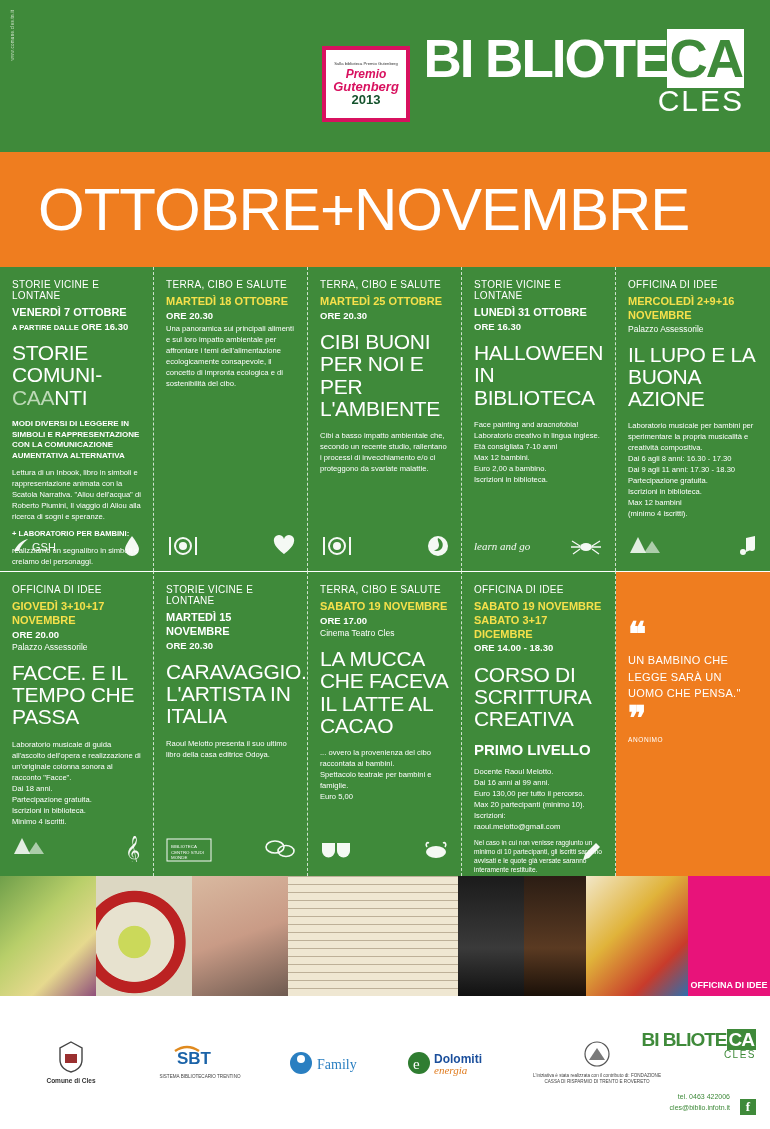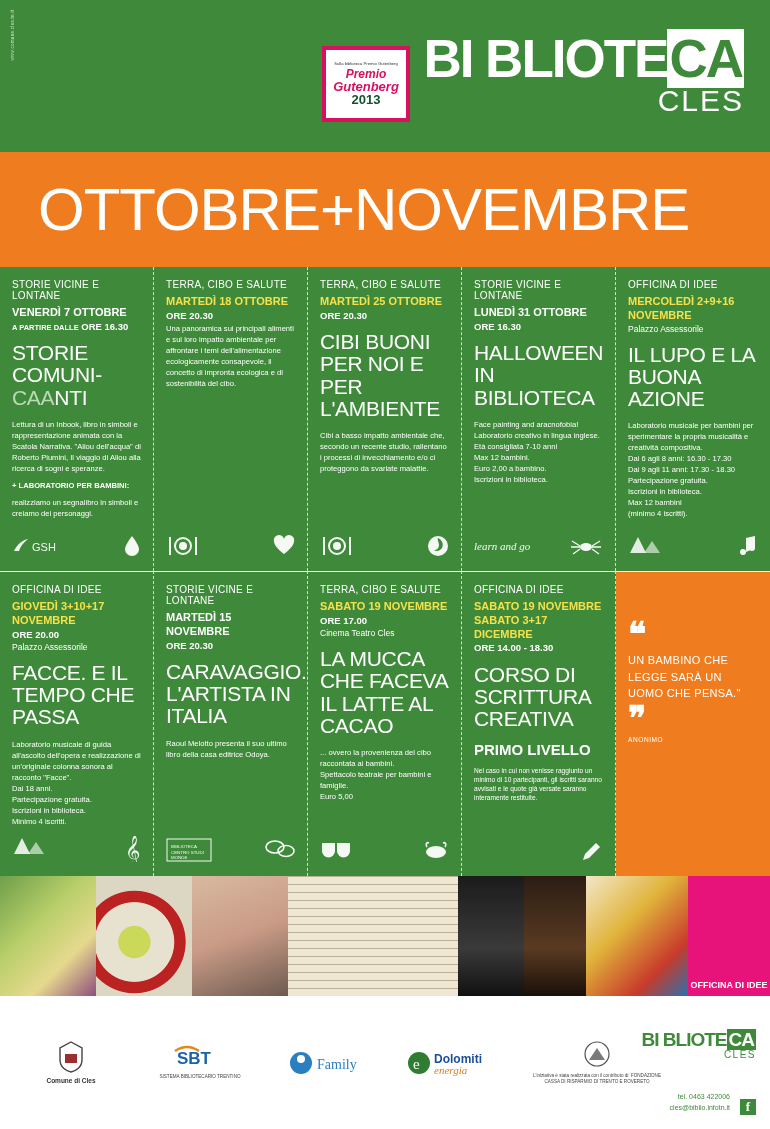--- a/index.html
+++ b/index.html
@@ -106,20 +106,21 @@
 
   <div class="grid">
 
     <div class="row">
 
       <div class="cell c1">
         <div class="kicker">STORIE VICINE E LONTANE</div>
         <div class="date w">VENERDÌ 7 OTTOBRE</div>
         <div class="time"><span class="sm">A PARTIRE DALLE</span> <span>ORE 16.30</span></div>
         <div class="title">STORIE<br>COMUNI-<br><span class="pale">CAA</span>NTI</div>
+        <div class="subtitle">MODI DIVERSI DI LEGGERE IN SIMBOLI E RAPPRESENTAZIONE CON LA COMUNICAZIONE AUMENTATIVA ALTERNATIVA</div>
         <div class="body">Lettura di un Inbook, libro in simboli e rappresentazione animata con la Scatola Narrativa. "Aliou dell'acqua" di Roberto Piumini, Il viaggio di Aliou alla ricerca di sogni e speranze.</div>
         <div class="body strong">+ LABORATORIO PER BAMBINI:</div>
         <div class="body">realizziamo un segnalibro in simboli e creiamo dei personaggi.</div>
         <div class="icons">
           <span class="ic">
             <svg width="46" height="20" viewBox="0 0 46 20">
                 <path d="M2 16c4-8 9-11 14-12-5 4-8 8-9 12z" fill="#fff"></path>
                 <text x="20" y="16" font-size="11" font-family="Liberation Sans" fill="#fff">GSH</text>
               </svg>
           </span>
@@ -309,20 +310,26 @@
         </div>
       </div>
 
       <div class="cell c4">
         <div class="kicker">OFFICINA DI IDEE</div>
         <div class="date y" style="white-space:pre-line">SABATO 19 NOVEMBRE
 SABATO 3+17 DICEMBRE</div>
         <div class="time">ORE 14.00 - 18.30</div>
         <div class="title">CORSO DI SCRITTURA CREATIVA</div>
         <div class="subtitle" style="font-size:15px">PRIMO LIVELLO</div>
+        <div class="body" style="white-space:pre-line">Docente Raoul Melotto.
+Dai 16 anni al 99 anni.
+Euro 130,00 per tutto il percorso.
+Max 20 partecipanti (minimo 10).
+Iscrizioni:
+raoul.melotto@gmail.com</div>
         <div class="small">Nel caso in cui non venisse raggiunto un minimo di 10 partecipanti, gli iscritti saranno avvisati e le quote già versate saranno interamente restituite.</div>
         <div class="icons" style="justify-content:flex-end">
           <span class="ic">
             <svg width="22" height="22" viewBox="0 0 22 22">
                 <path d="M2 20l2-6L15 3l4 4L8 18z" fill="#fff"></path>
               </svg>
           </span>
         </div>
       </div>
 

